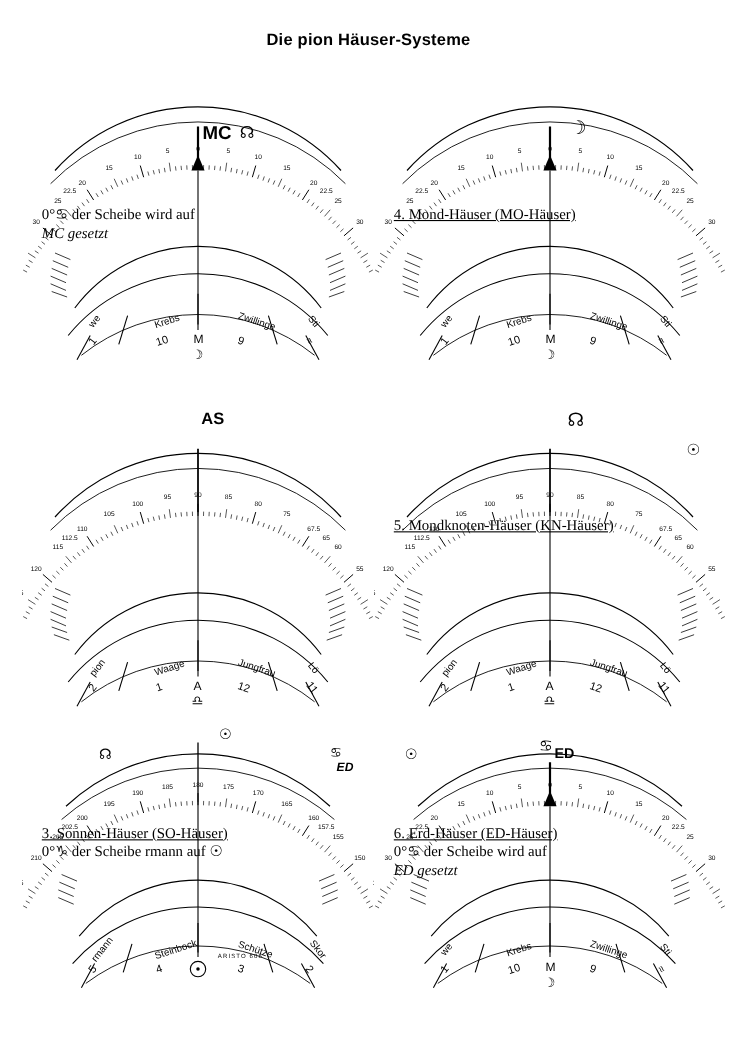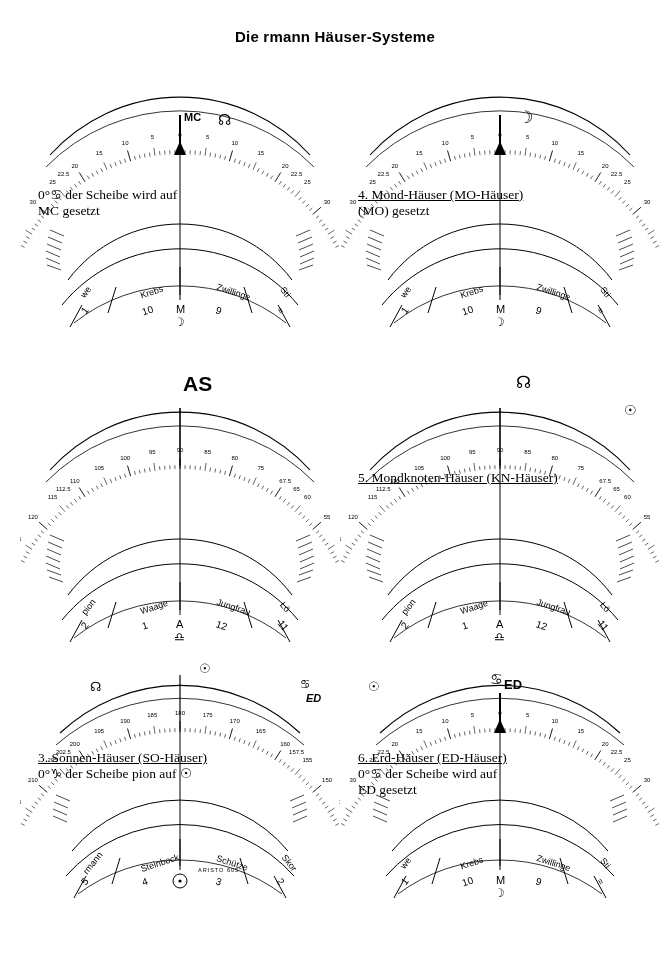--- a/index.html
+++ b/index.html
@@ -32,47 +32,47 @@
     width:290px;
     font-size:13.5px;
     line-height:16px;
   }
   .caption .head{
     font-weight:normal;
     text-decoration:underline;
     white-space:nowrap;
   }
   .caption .l2{ white-space:nowrap; }
-  .caption .l3{ white-space:nowrap; }
+  .caption .l3{ white-space:nowrap;font-style:italic; }
   .sym{ font-family:"DejaVu Sans", sans-serif; font-size:13px; }
 
   
   .marker-label{
     position:absolute;
     font-family:"Liberation Sans", sans-serif;
-    font-weight:bold;font-size:11px;
+    font-weight:bold;font-size:17px;
   }
   .topglyph{
     position:absolute;
     font-family:"DejaVu Sans", sans-serif;
     font-size:15px;
   }
   .aristo{
     position:absolute;
     font-family:"Liberation Sans", sans-serif;
     font-size:5.5px;
     letter-spacing:1px;
   }
   svg{display:block;}
   text{font-family:"Liberation Sans", sans-serif;}
 </style>
 </head>
 <body>
 
-<div class="page-title">Die rmann Häuser-Systeme</div>
+<div class="page-title">Die pion Häuser-Systeme</div>
 
 <div class="panel" id="p1" style="left:20px;top:55px;">
   <svg class="dial" viewBox="0 0 320 290">
     <defs>
       <g id="ticks1"></g>
     </defs>
 
     <g stroke="#000" fill="none" stroke-width="0.8">
       <path d="M 30 100 A 175 175 0 0 1 290 100" stroke-width="1.1"></path>
       <path d="M 26 112 A 188 188 0 0 1 294 112" stroke-width="0.8"></path>
@@ -334,21 +334,20 @@
     <g stroke="#000" stroke-width="0.7">
       <path d="M 30 175 l 14 6 M 28 182 l 14 6 M 27 189 l 14 6 M 26 196 l 14 6 M 26 203 l 14 6 M 27 210 l 14 5"></path>
       <path d="M 290 175 l -14 6 M 292 182 l -14 6 M 293 189 l -14 6 M 294 196 l -14 6 M 294 203 l -14 6 M 293 210 l -14 5"></path>
     </g>
   </svg>
 
   <div class="topglyph" style="left:178px;top:52px;font-size:17px;">☽</div>
 
   <div class="caption" style="top:132px;">
     <div class="head">4.  Mond-Häuser (MO-Häuser)</div>
-    <div class="l3">(MO) gesetzt</div>
   </div>
 </div>
 
 <div class="panel" id="p2" style="left:20px;top:370px;">
   <svg class="dial" viewBox="0 0 320 290">
     <g stroke="#000" fill="none" stroke-width="0.8">
       <path d="M 30 100 A 175 175 0 0 1 290 100" stroke-width="1.1"></path>
       <path d="M 26 112 A 188 188 0 0 1 294 112" stroke-width="0.8"></path>
     </g>
     <g id="t2" stroke="#000" stroke-width="0.8">
@@ -461,21 +460,21 @@
       <line x1="224" y1="232" x2="232" y2="258"></line>
       <line x1="62" y1="250" x2="50" y2="272"></line>
       <line x1="258" y1="250" x2="270" y2="272"></line>
     </g>
     <g stroke="#000" stroke-width="0.7">
       <path d="M 30 165 l 14 6 M 28 172 l 14 6 M 27 179 l 14 6 M 26 186 l 14 6 M 26 193 l 14 6 M 27 200 l 14 5 M 29 207 l 14 5"></path>
       <path d="M 290 165 l -14 6 M 292 172 l -14 6 M 293 179 l -14 6 M 294 186 l -14 6 M 294 193 l -14 6 M 293 200 l -14 5 M 291 207 l -14 5"></path>
     </g>
   </svg>
 
-  <div class="marker-label" style="left:163px;top:2px;font-size:21px;">AS</div>
+  <div class="marker-label" style="left:163px;top:2px;font-size:15px;">AS</div>
 
 </div>
 
 <div class="panel" id="p5" style="left:340px;top:370px;">
   <svg class="dial" viewBox="0 0 320 290">
     <g stroke="#000" fill="none" stroke-width="0.8">
       <path d="M 30 100 A 175 175 0 0 1 290 100" stroke-width="1.1"></path>
       <path d="M 26 112 A 188 188 0 0 1 294 112" stroke-width="0.8"></path>
     </g>
     <g id="t5" stroke="#000" stroke-width="0.8">
@@ -730,21 +729,21 @@
   </svg>
 
   <div class="topglyph" style="left:179px;top:6px;font-size:13px;">☉</div>
   <div class="topglyph" style="left:70px;top:24px;font-size:13px;">☊</div>
   <div class="topglyph" style="left:280px;top:22px;font-size:12px;">♋</div>
   <div class="marker-label" style="left:286px;top:37px;font-size:11px;font-style:italic;">ED</div>
 
   <div class="caption" style="top:95px;">
     <div class="head">3.  Sonnen-Häuser (SO-Häuser)</div>
     <div class="l2">
-      <span>0°</span><span class="sym">♑</span><span> der Scheibe pion auf ☉</span>
+      <span>0°</span><span class="sym">♑</span><span> der Scheibe rmann auf ☉</span>
     </div>
   </div>
   <div class="aristo" style="left:178px;top:212px;">ARISTO 605</div>
 </div>
 
 <div class="panel" id="p6" style="left:340px;top:655px;">
   <svg class="dial" viewBox="0 0 320 290">
     <g stroke="#000" fill="none" stroke-width="0.8">
       <path d="M 40 78 A 175 175 0 0 1 280 78" stroke-width="1.1"></path>
       <path d="M 36 90 A 188 188 0 0 1 284 90" stroke-width="0.8"></path>

